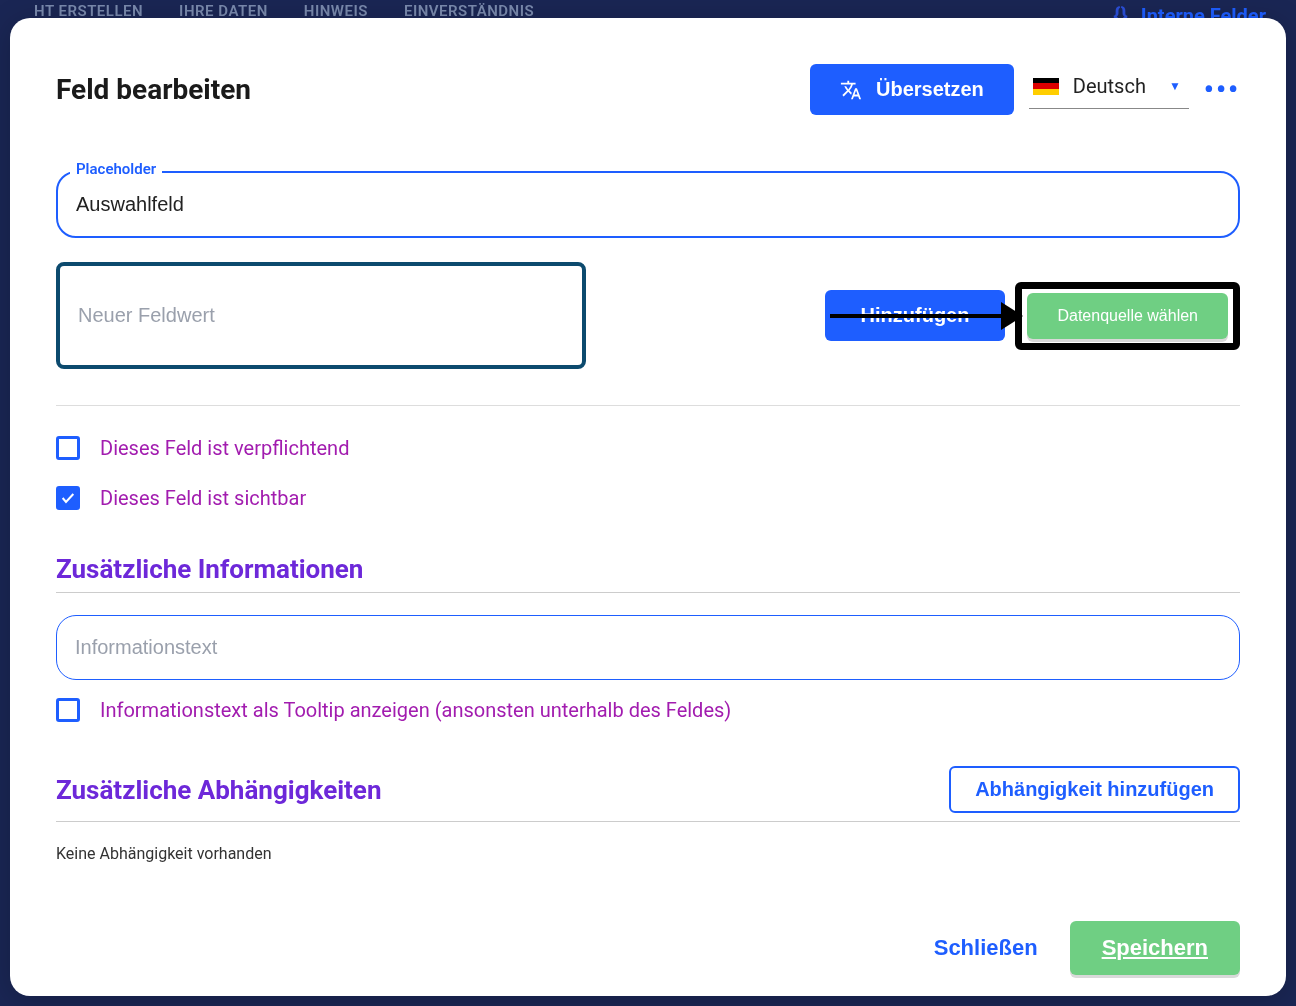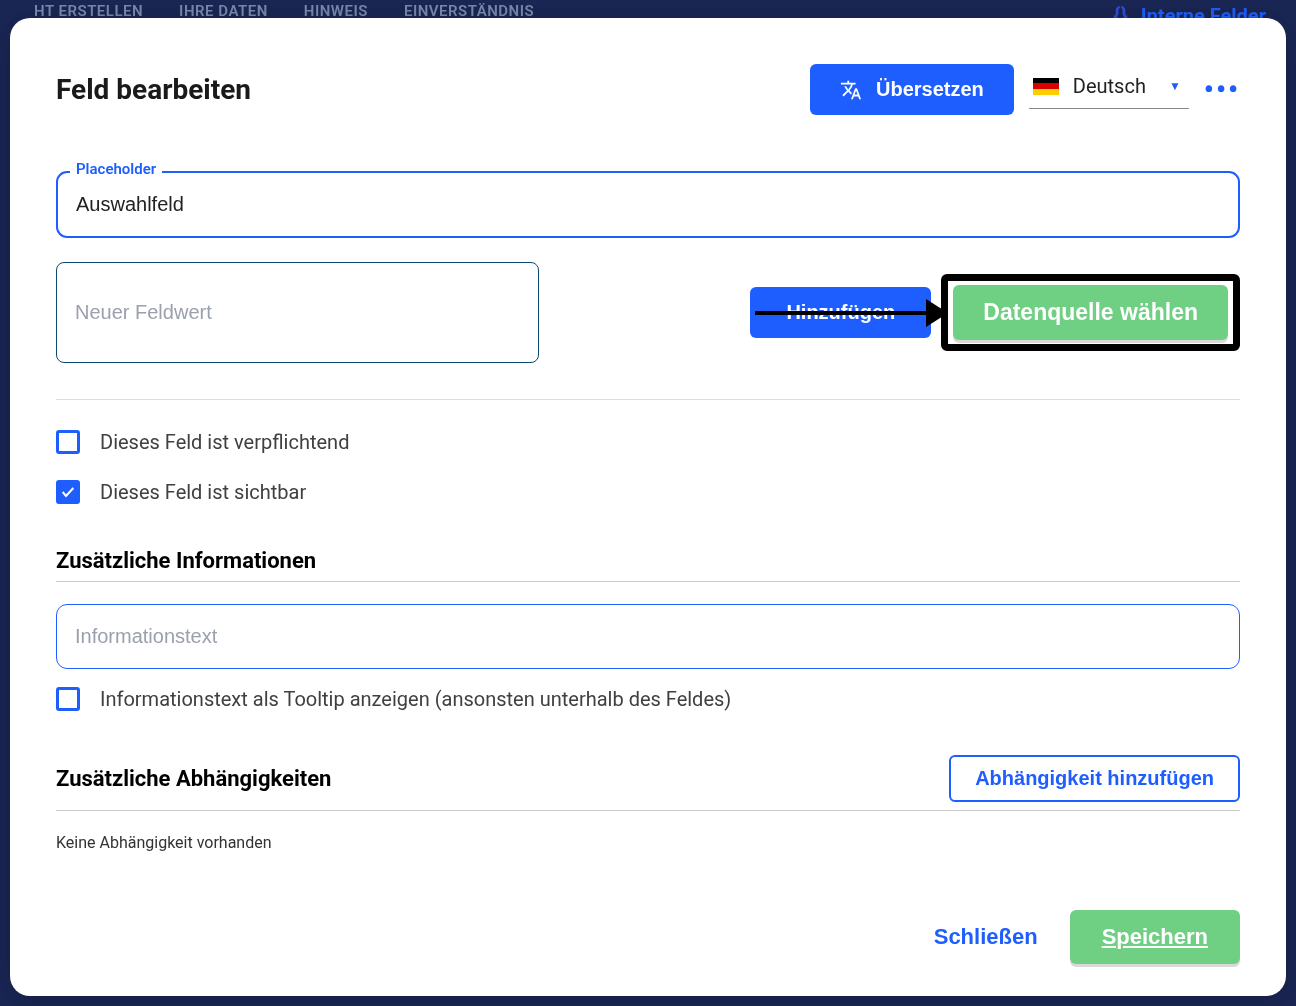--- a/index.html
+++ b/index.html
@@ -151,42 +151,42 @@
       background: #fff;
       padding: 0 6px;
       font-size: 15px;
       font-weight: 600;
       color: #1e5eff;
     }
     .text-input {
       width: 100%;
       padding: 20px 18px;
       border: 2px solid #1e5eff;
-      border-radius: 11px;
+      border-radius: 20px;
       font-size: 20px;
       color: #222;
       outline: none;
     }
     .text-input.thin-border {
       border-width: 1px;
     }
     .text-input::placeholder {
       color: #9aa0ac;
       font-weight: 500;
     }
     .row-inputs {
       display: flex;
       align-items: center;
       gap: 0;
       margin-bottom: 32px;
     }
     .row-inputs .small-input {
-      width: 483px;
+      width: 530px;
       padding: 38px 18px;
-      border: 1px solid #0c4a6e;
+      border: 4px solid #0c4a6e;
       border-radius: 8px;
       font-size: 20px;
       outline: none;
     }
     .row-inputs .small-input::placeholder {
       color: #9aa0ac;
       font-weight: 500;
     }
     .spacer {
       flex: 1;
@@ -231,22 +231,22 @@
       border: 7px solid #000;
       border-radius: 6px;
       padding: 4px 5px;
     }
     .datasource-btn {
       background: #6fcf83;
       color: #fff;
       border: none;
       border-radius: 6px;
       padding: 14px 30px;
-      font-size: 23px;
-      font-weight: 700;
+      font-size: 16px;
+      font-weight: 400;
       cursor: pointer;
       box-shadow: 0 3px 0 rgba(0,0,0,0.15);
     }
     hr.divider {
       border: none;
       border-top: 1px solid #ddd;
       margin: 36px 0 30px 0;
     }
     .checkbox-row {
       display: flex;
@@ -270,26 +270,26 @@
     }
     .checkbox.checked svg {
       width: 16px;
       height: 16px;
       stroke: #fff;
       stroke-width: 3;
       fill: none;
     }
     .checkbox-label {
       font-size: 20px;
-      color: #404040;
+      color: #a21caf;
     }
     .section-title {
-      font-size: 22px;
-      font-weight: 700;
-      color: #000000;
+      font-size: 26px;
+      font-weight: 700;
+      color: #6d28d9;
       margin-top: 44px;
       margin-bottom: 8px;
     }
     .section-underline {
       border-bottom: 1px solid #ccc;
       margin-bottom: 22px;
     }
     .section-header-row {
       display: flex;
       align-items: center;

